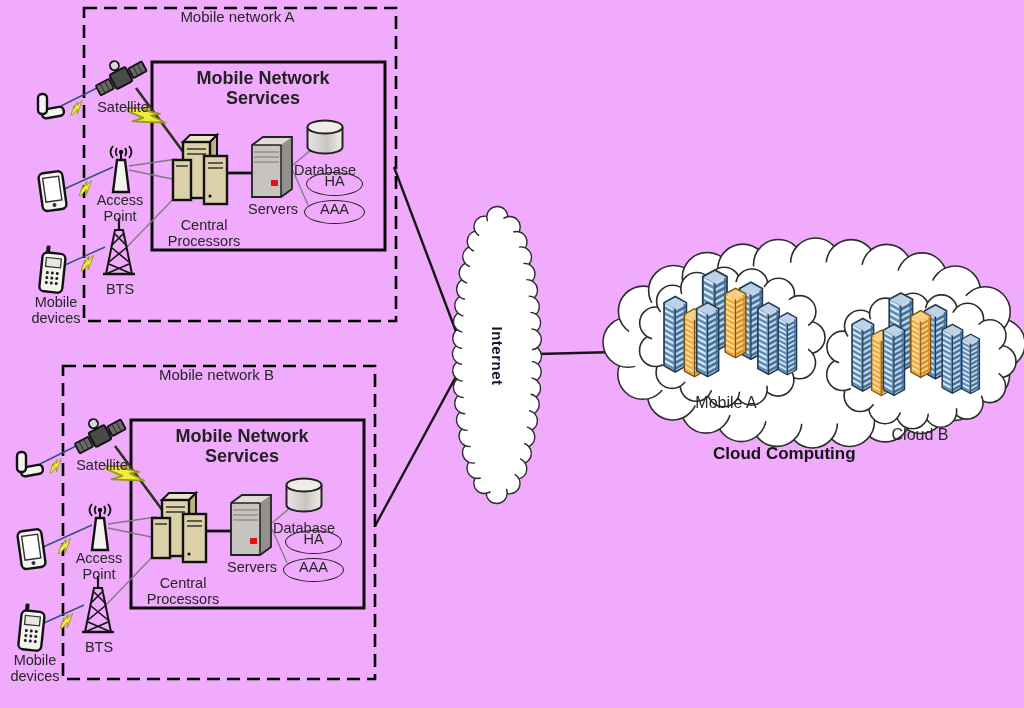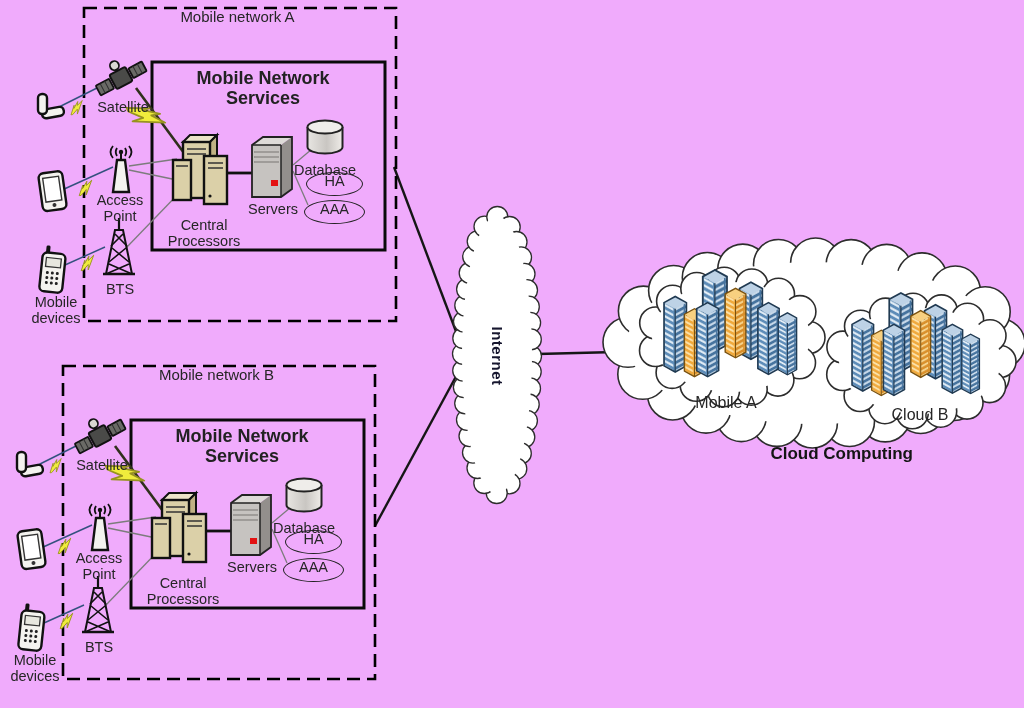--- a/index.html
+++ b/index.html
@@ -38,21 +38,21 @@
   .netname{font-size:15px;}
   .services{font-weight:bold;font-size:18px;color:#222;}
   .oval{position:absolute;border:1.9px solid #222;border-radius:50%;
         display:flex;justify-content:center;font-size:14.5px;
         left:calc(var(--ox) + var(--lx));top:calc(var(--oy) + var(--ly));
         width:var(--lw);height:22px;}
   .internet-lbl{position:absolute;left:497px;top:356px;font-weight:bold;font-size:15px;
         color:#16162e;white-space:nowrap;letter-spacing:.5px;
         transform:translate(-50%,-50%) rotate(90deg);}
   .cloud-lbl{position:absolute;font-size:16px;text-align:center;width:100px;}
-  .cc-title{position:absolute;left:713px;top:444px;width:200px;text-align:right;
+  .cc-title{position:absolute;left:713px;top:444px;width:200px;text-align:left;
         font-weight:bold;font-size:17px;color:#141414;}
 </style>
 </head>
 <body>
 
 <div class="stage">
 
 <svg class="art" width="1024" height="708" viewBox="0 0 1024 708">
   <defs>
 
@@ -368,16 +368,16 @@
   <div class="oval" style="--lx:222px;--ly:164px;--lw:55px">
         <span>HA</span>
       </div>
   <div class="oval" style="--lx:220px;--ly:192px;--lw:59px">
         <span>AAA</span>
       </div>
 </div>
 
 <div class="internet-lbl">Internet</div>
 <div class="cloud-lbl" style="left:676px;top:394px">Mobile A</div>
-<div class="cloud-lbl" style="left:870px;top:406px">Cloud B</div>
+<div class="cloud-lbl" style="left:870px;top:426px">Cloud B</div>
 <div class="cc-title">Cloud Computing</div>
 
 </div>
 
 </body></html>

